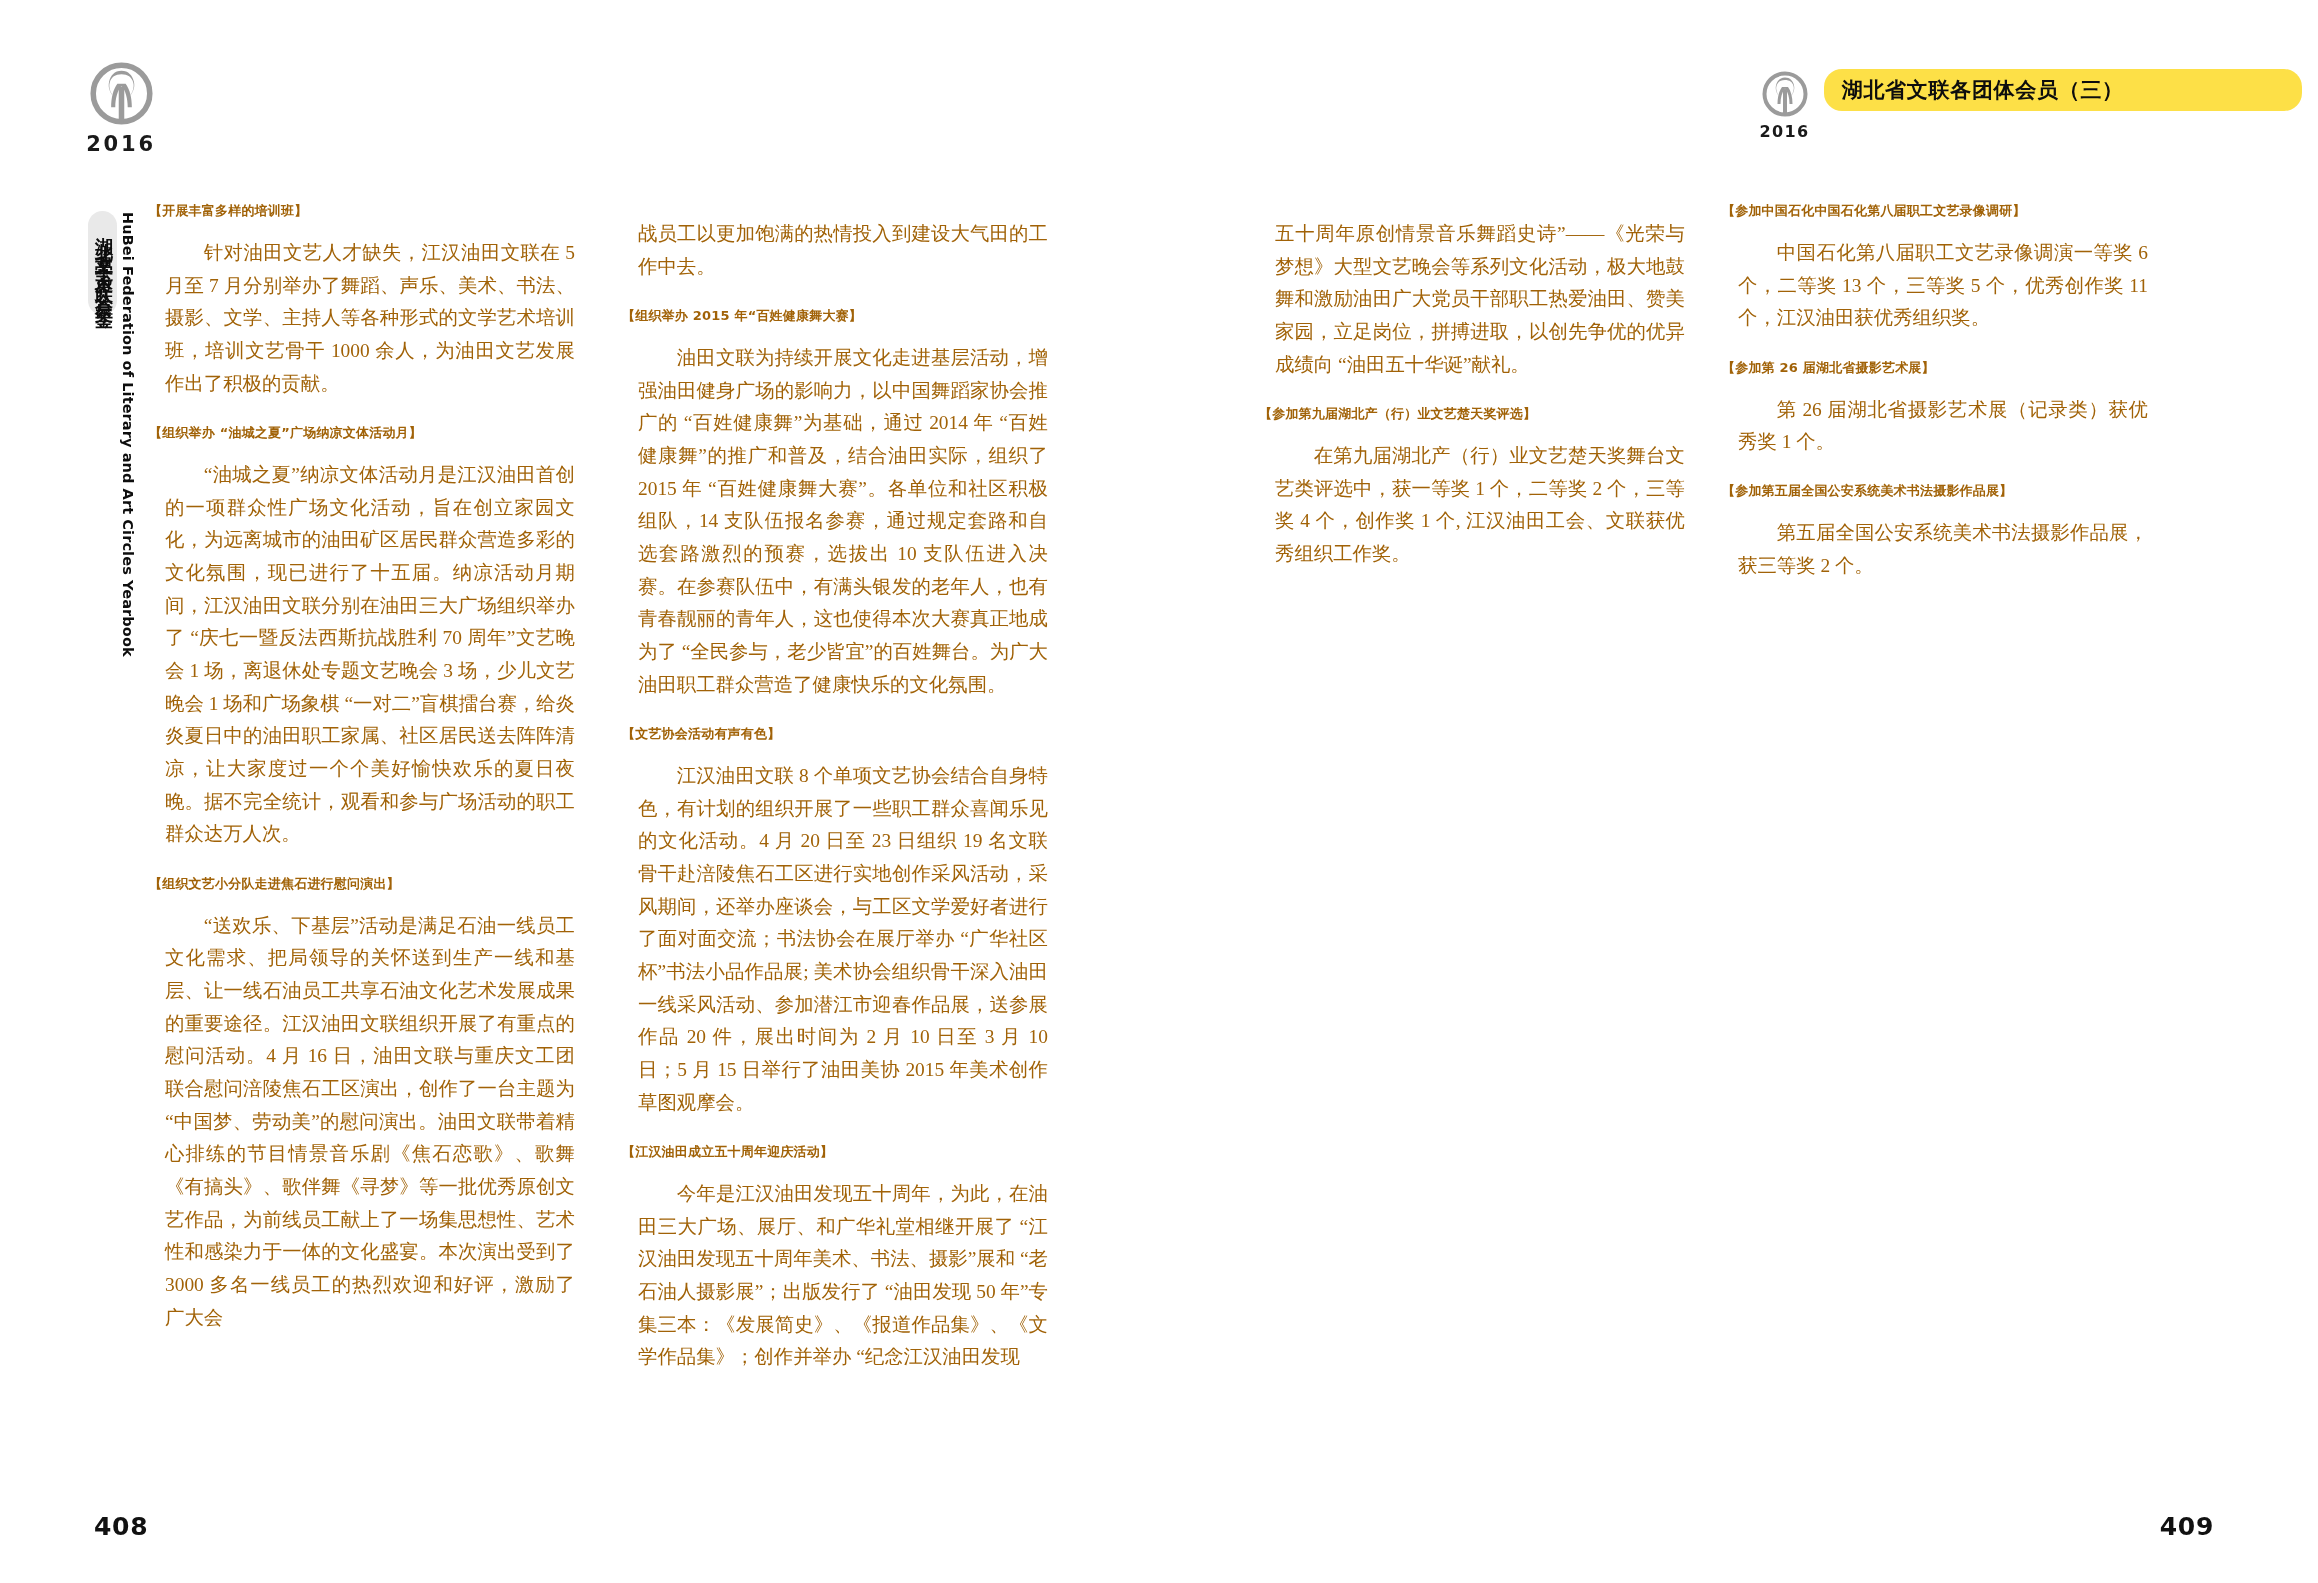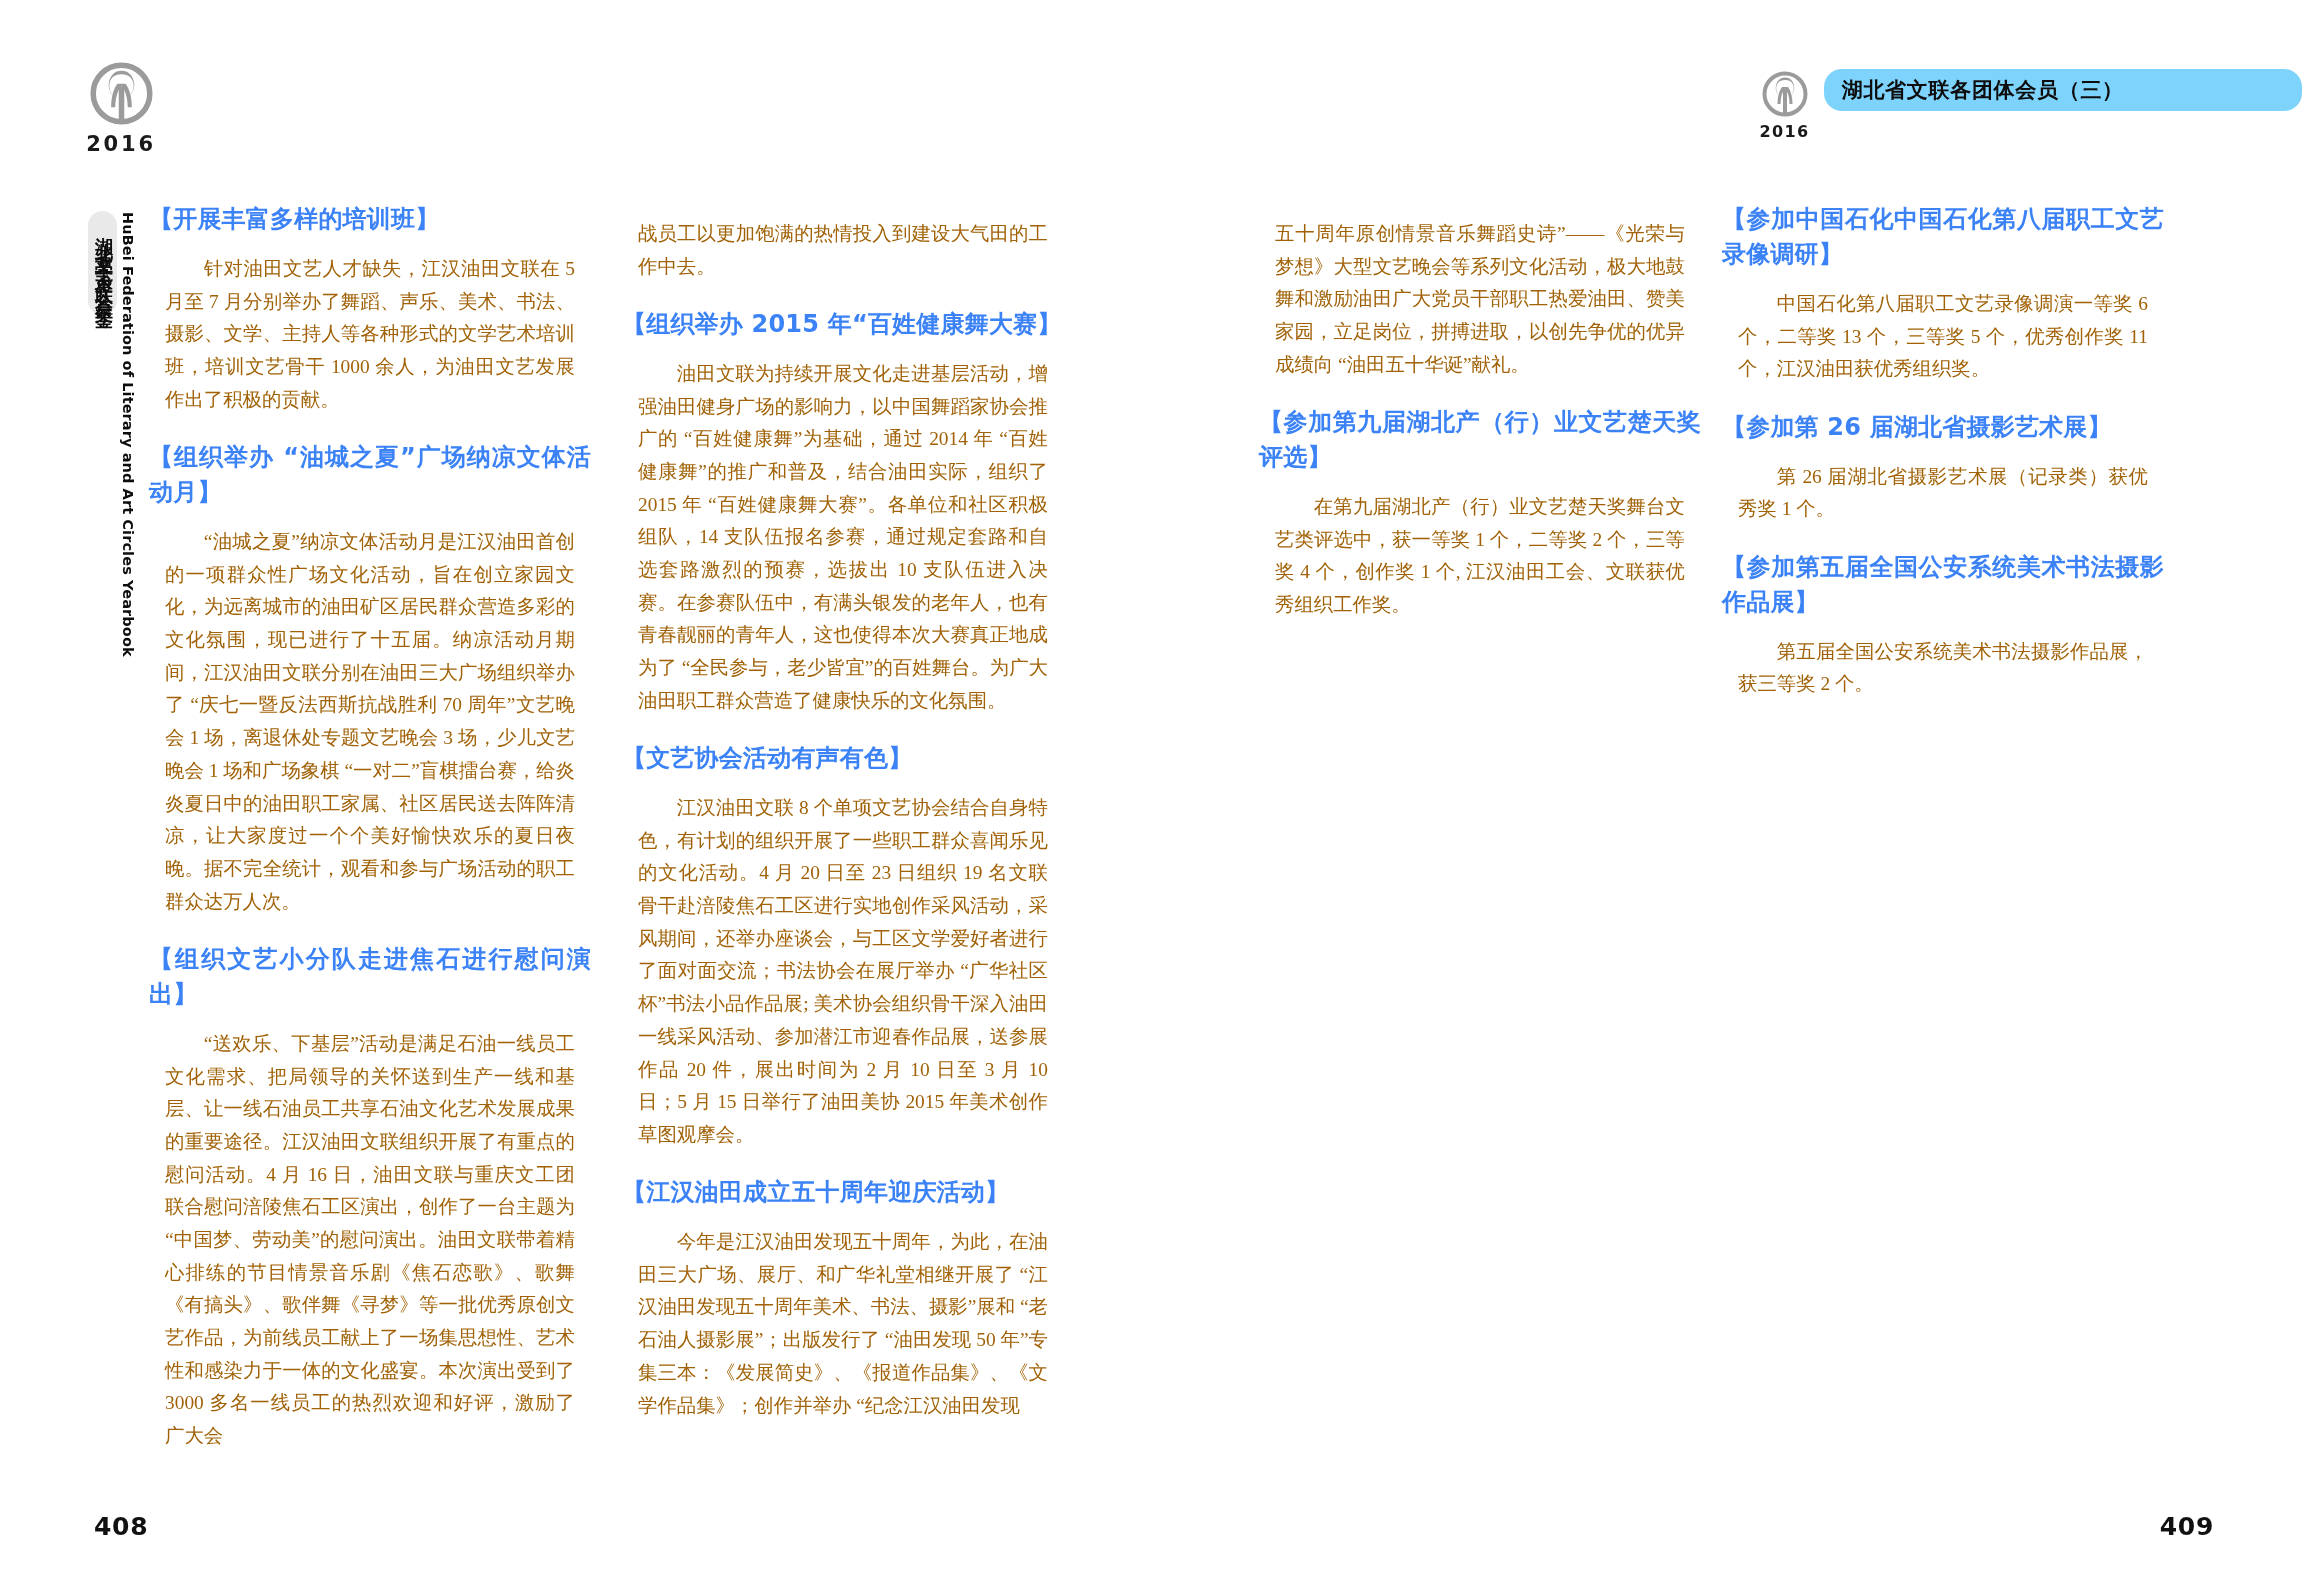--- a/index.html
+++ b/index.html
@@ -104,21 +104,21 @@
   }
   .rh-year {
     font-family: "DejaVu Sans", "Liberation Sans", sans-serif;
     font-weight: 700;
     font-size: 16px;
     letter-spacing: 1.4px;
     color: #1a1a1a;
     margin-top: 0.7px;
   }
   .rh-band {
-    background: #7dd3fc;
+    background: #fde047;
     border-radius: 18px;
     padding: 7.6px 18px 8.3px 18px;
     min-width: 442px;
   }
   .rh-cn {
     font-family: "DejaVu Sans", "Liberation Sans", sans-serif;
     font-weight: 700;
     font-size: 21px;
     color: #0d0d0d;
     letter-spacing: 0.7px;
@@ -144,23 +144,23 @@
   .c2 { left: 622px;  }
   .c3 { left: 1259px; }
   .c4 { left: 1722px; }
 
   .sec { margin: 0; }
   .sec + .sec { margin-top: 23.5px; }
 
   .sec-h {
     font-family: "DejaVu Sans", "Liberation Sans", sans-serif;
     font-weight: 700;
-    font-size: 24px;
+    font-size: 13px;
     line-height: 1.46;
-    color: #3b82f6;
+    color: #a16207;
     letter-spacing: 0.2px;
     margin: 0 0 2.8px 0;
     text-align: justify;
     text-justify: inter-character;
   }
   .sec-p {
     font-family: "Liberation Serif", "DejaVu Serif", serif;
     font-size: 19.4px;
     line-height: 1.685;
     color: #a16207;

